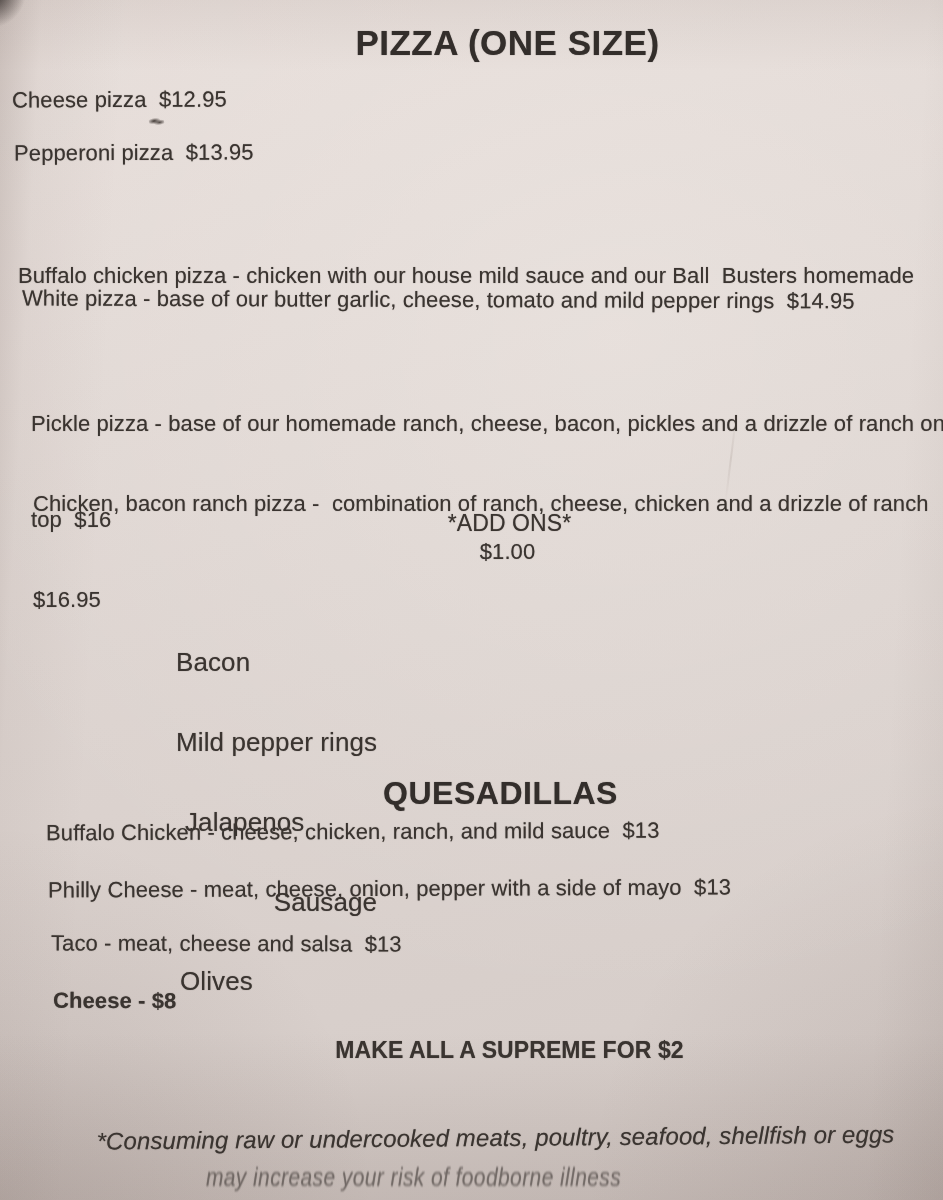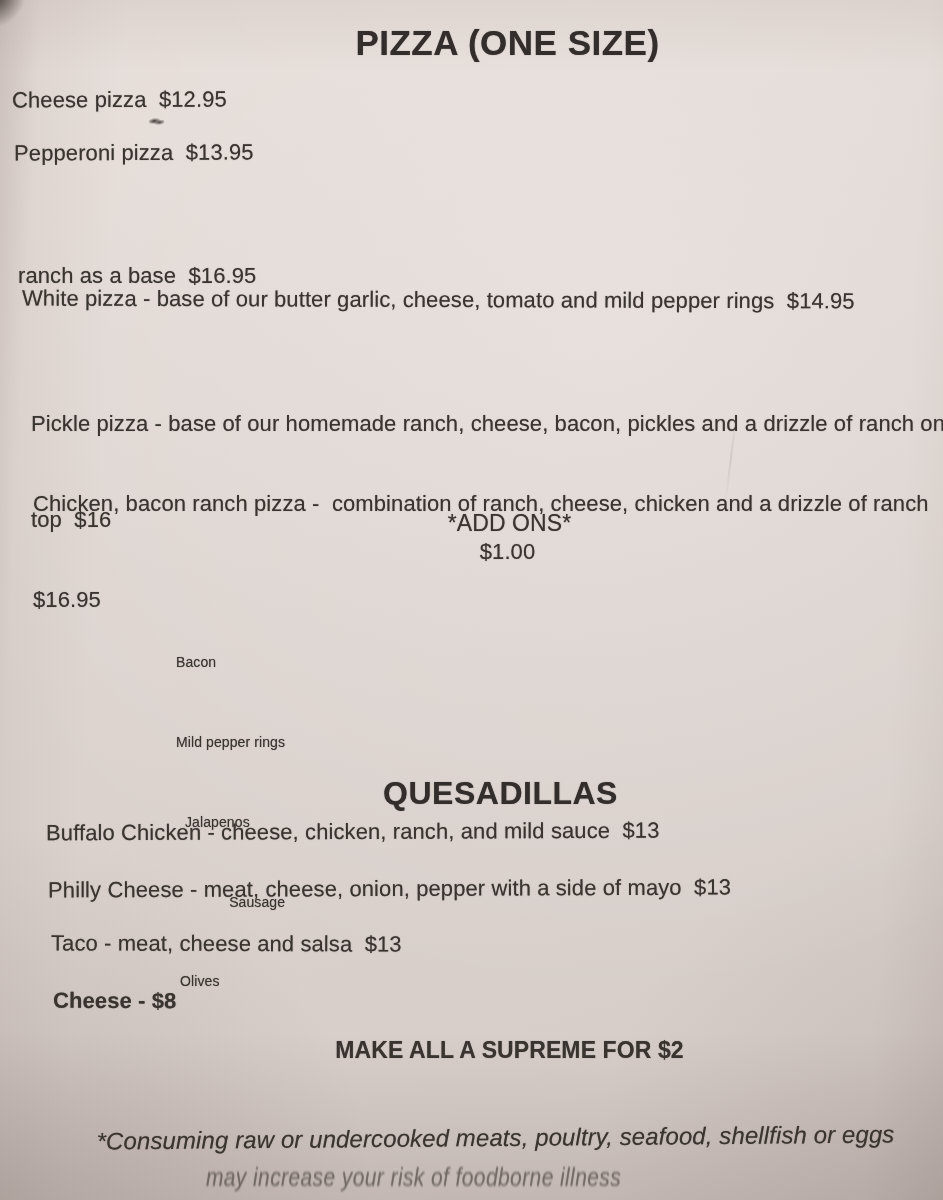--- a/index.html
+++ b/index.html
@@ -33,21 +33,21 @@
   .section-title {
     font-weight:bold;
     font-size:35px;
     line-height:38px;
     letter-spacing:0.5px;
     color:#332e2b;
     text-shadow:0 0 1px rgba(45,40,36,0.6);
   }
   .quesa-title { font-size:32px; }
   .addons-title { font-size:23px; font-weight:normal; }
-  .addons-col { line-height:26.6px; font-size:14px; }
+  .addons-col { line-height:26.6px; font-size:26px; }
   .supreme { font-weight:bold; font-size:23px; }
   .disc1 {
     font-style:italic;
     font-size:24px;
     transform:rotate(-0.5deg);
   }
   .disc2 {
     font-style:italic;
     font-size:21px;
     letter-spacing:0.4px;
@@ -78,21 +78,21 @@
 
   <div class="line centered section-title" style="top:24px; transform:translateX(12px);">PIZZA (ONE SIZE)</div>
 
   <div class="line tilt-a" style="top:88px; left:12px;">Cheese pizza  $12.95</div>
 
   <div class="smudge"></div>
 
   <div class="line tilt-a" style="top:141px; left:14px;">Pepperoni pizza  $13.95</div>
 
   <div class="line two-line" style="top:196px; left:18px;">
-    <span class="l">ranch as a base  $16.95</span>
+    <span class="l">Buffalo chicken pizza - chicken with our house mild sauce and our Ball  Busters homemade</span>
   </div>
 
   <div class="line tilt-b" style="top:288px; left:22px;">White pizza - base of our butter garlic, cheese, tomato and mild pepper rings  $14.95</div>
 
   <div class="line two-line" style="top:344px; left:31px;">
     <span class="l">Pickle pizza - base of our homemade ranch, cheese, bacon, pickles and a drizzle of ranch on</span>
     <span class="l">top  $16</span>
   </div>
 
   <div class="line two-line" style="top:424px; left:33px;">

